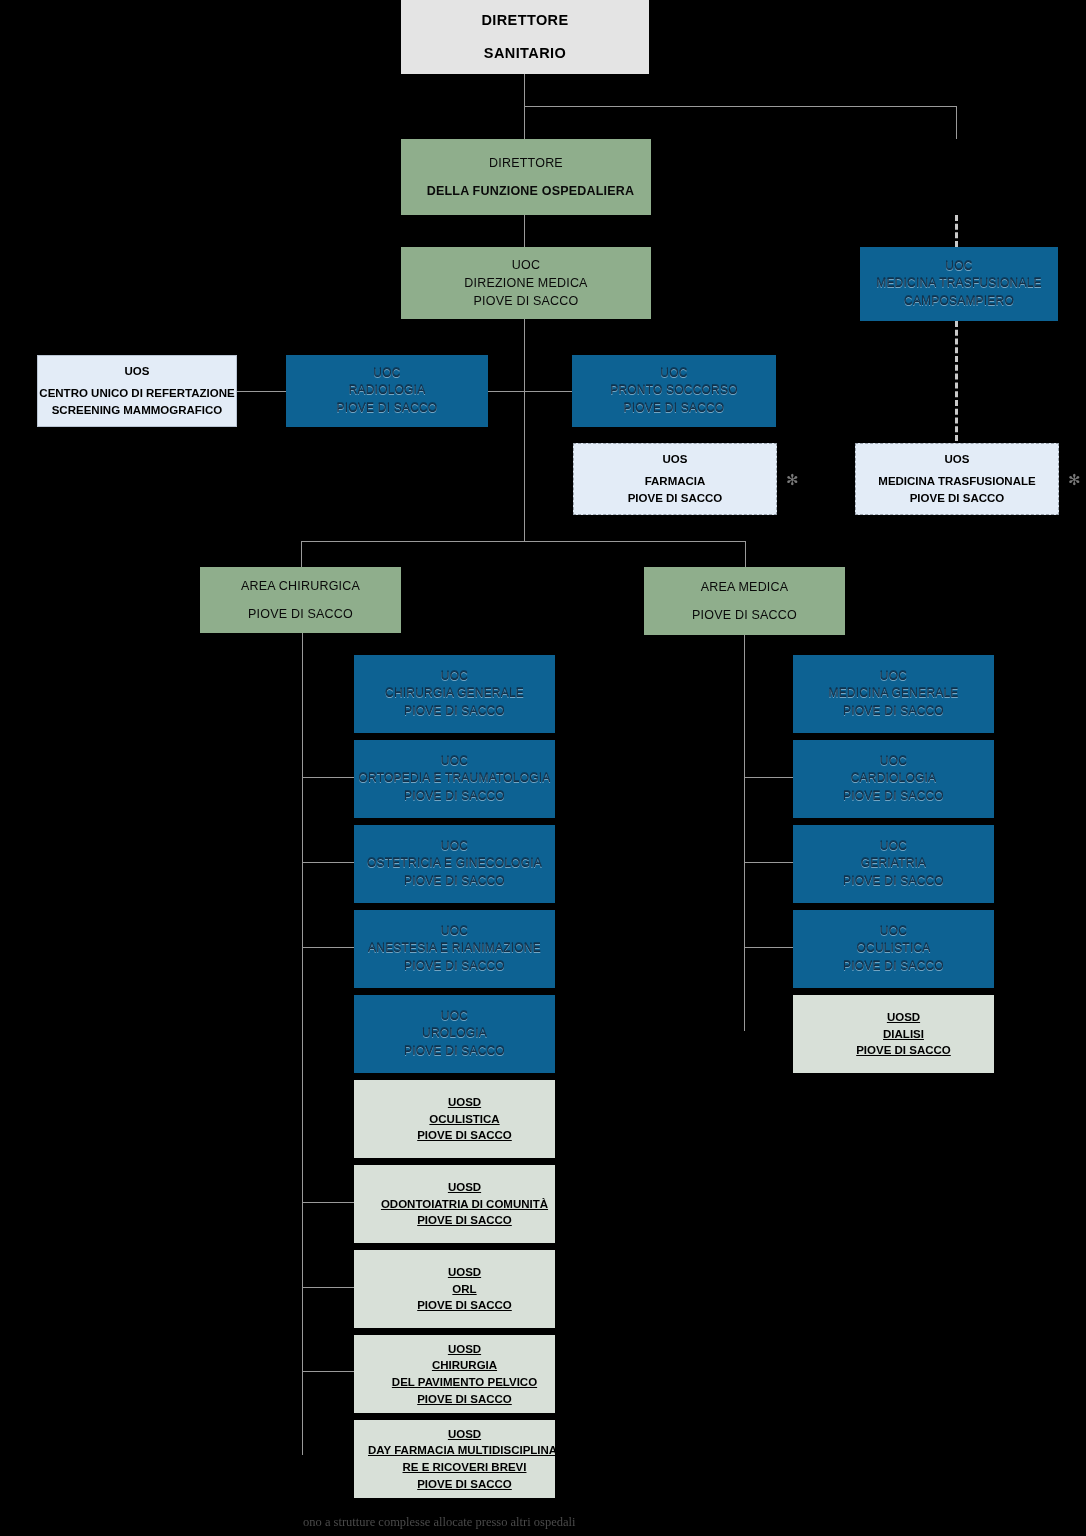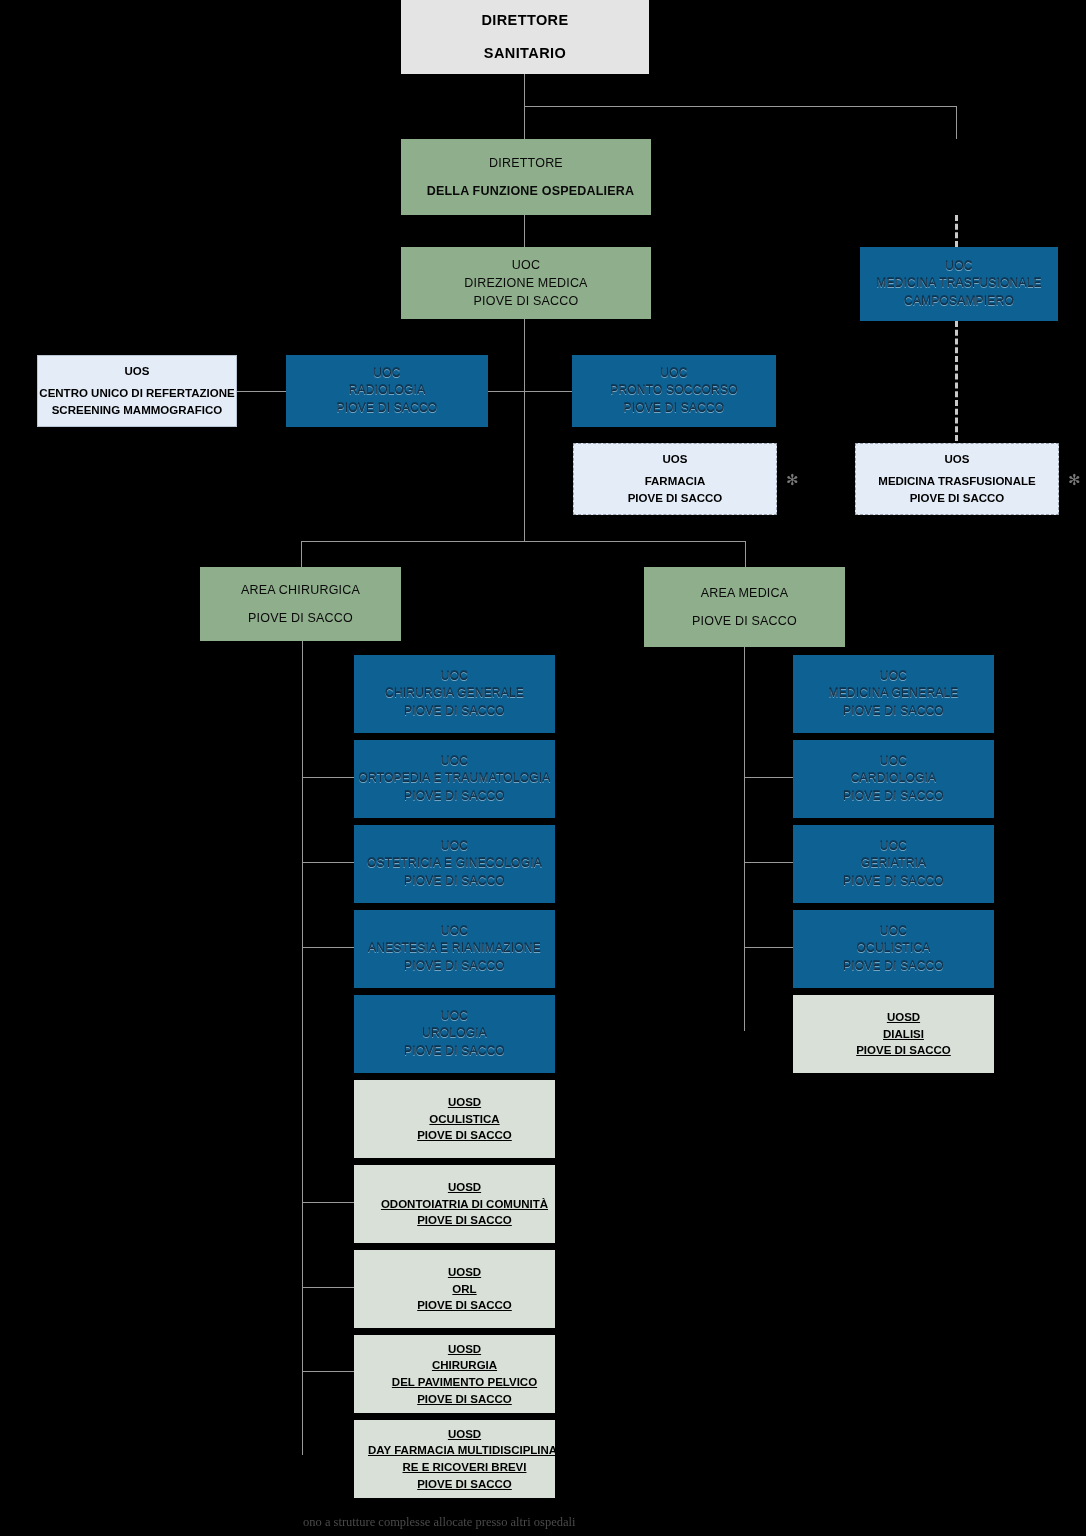--- a/index.html
+++ b/index.html
@@ -212,26 +212,26 @@
   </div>
   <span class="asterisk" style="left:786px; top:472px;">✻</span>
 
   <div class="box v-uos" style="left:855px; top:443px; width:204px; height:72px;">
     <span class="ln sp">UOS</span>
     <span class="ln">MEDICINA TRASFUSIONALE</span>
     <span class="ln">PIOVE DI SACCO</span>
   </div>
   <span class="asterisk" style="left:1068px; top:472px;">✻</span>
 
-  <div class="box v-green" style="left:200px; top:567px; width:201px; height:74px;">
+  <div class="box v-green" style="left:200px; top:567px; width:201px; height:66px;">
     <span class="ln" style="margin-bottom:9px;">AREA CHIRURGICA</span>
     <span class="ln">PIOVE DI SACCO</span>
   </div>
 
-  <div class="box v-green" style="left:644px; top:567px; width:201px; height:80px;">
+  <div class="box v-green" style="left:644px; top:567px; width:201px; height:68px;">
     <span class="ln" style="margin-bottom:9px;">AREA MEDICA</span>
     <span class="ln">PIOVE DI SACCO</span>
   </div>
 
   <div id="col-chirurgica">
       <div class="box v-blue" style="left: 354px; top: 655px; width: 201px; height: 78px;">
         <span class="ln">UOC</span>
         <span class="ln">CHIRURGIA GENERALE</span>
         <span class="ln">PIOVE DI SACCO</span>
       </div>

